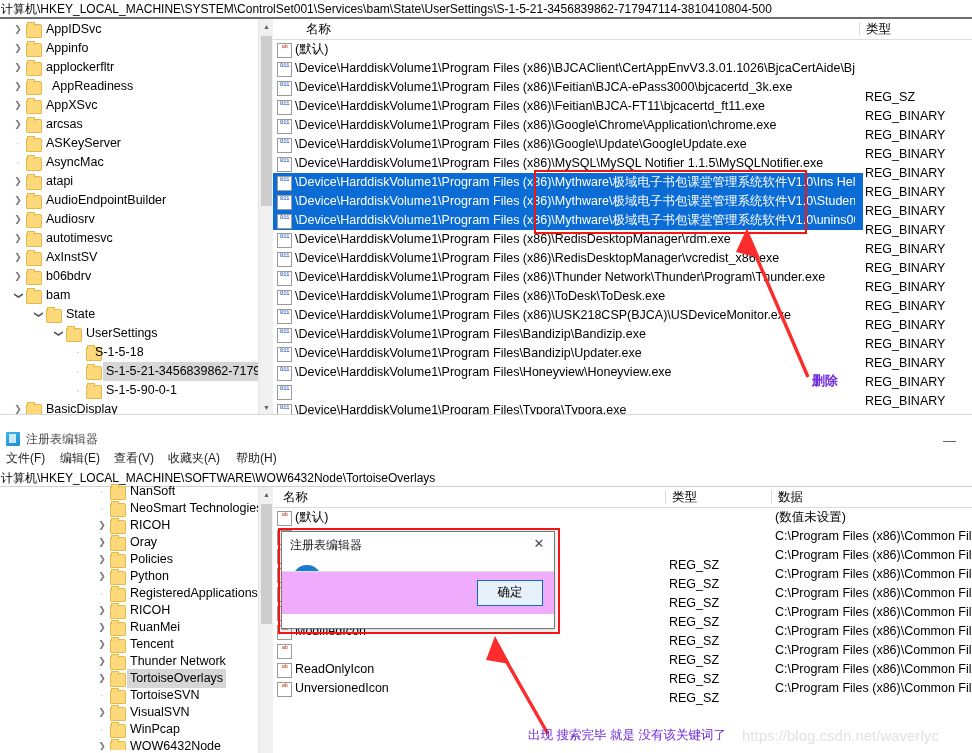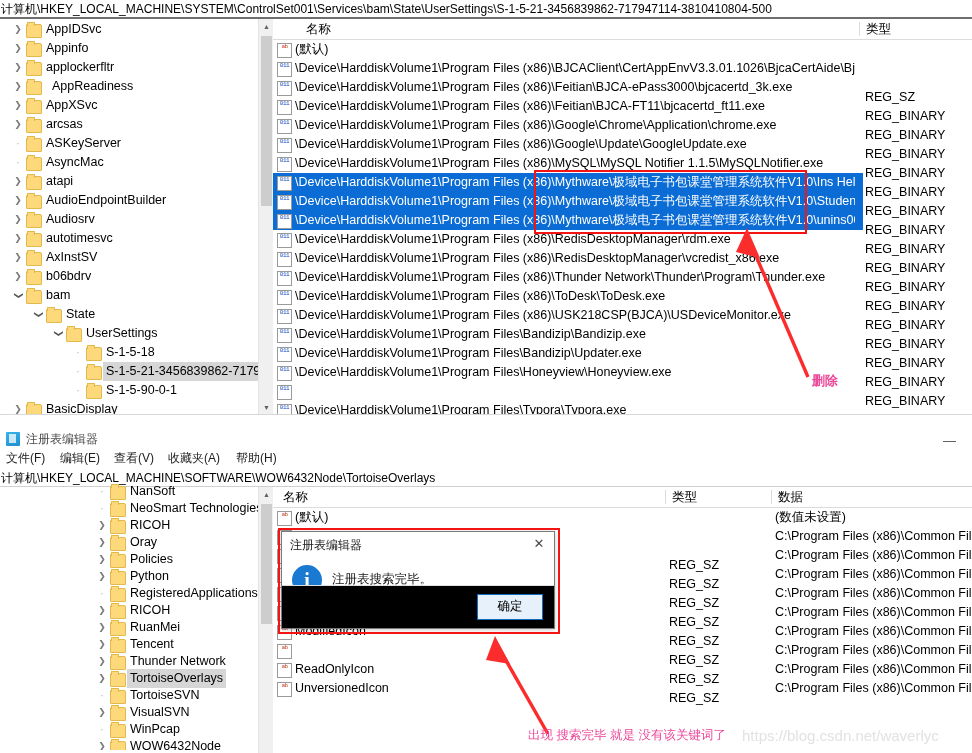--- a/index.html
+++ b/index.html
@@ -101,31 +101,31 @@
     text-align:center;font-size:13px;color:#4a4a4a;
   }
   .dlg .dbody{position:absolute;left:0;right:0;top:26px;height:54px;background:#fff;}
   .dlg .dinfo{
     position:absolute;left:10px;top:7px;width:30px;height:30px;border-radius:50%;
     background:#1a79d0;color:#fff;font-size:20px;font-weight:bold;line-height:30px;
     text-align:center;font-family:"Liberation Serif","DejaVu Serif",serif;
   }
   .dlg .dmsg{position:absolute;left:50px;top:13px;font-size:12.5px;color:#161616;}
   .dlg .dfoot{
-    position:absolute;left:0;right:0;bottom:0;height:42px;
-    background:#000000;border-top:1px solid #dedede;
+    position:absolute;left:0;right:0;bottom:14px;height:42px;
+    background:#f0abfc;border-top:1px solid #dedede;
   }
   .dlg .dok{
     position:absolute;right:11px;top:8px;width:64px;height:24px;line-height:22px;
     text-align:center;font-size:12.5px;background:#e7f1fb;border:1px solid #0f6cbd;color:#000;
   }
 
   
   .redbox{position:absolute;border:2px solid #f41414;pointer-events:none;}
-  .anno{position:absolute;color:#ec4899;font-size:12.5px;white-space:nowrap;}
+  .anno{position:absolute;color:#6d28d9;font-size:12.5px;white-space:nowrap;}
   .anno.big{font-size:13px;}
   .wmark{position:absolute;color:#e2e2e2;font-size:15px;white-space:nowrap;}
   .arrow-svg{position:absolute;}
   .hr{position:absolute;height:1px;background:#d8d8d8;}
 </style>
 </head>
 <body>
 
 <div class="addrbar" style="top:1px;">计算机\HKEY_LOCAL_MACHINE\SYSTEM\ControlSet001\Services\bam\State\UserSettings\S-1-5-21-3456839862-717947114-3810410804-500</div>
 <div class="addrbar-underline" style="top:17px;"></div>
@@ -213,21 +213,21 @@
       <span class="tlabel" style="left: 86px;">UserSettings</span>
     </div>
     <div class="tnode" style="top: 285px; left: 0px; width: 100%; position: absolute;">
       <span class="chev open" style="left: 32px; transform: rotate(90deg);">❯</span>
       <span class="folder" style="left: 46px;"></span>
       <span class="tlabel" style="left: 66px;">State</span>
     </div>
     <div class="tnode" style="top: 323px; left: 0px; width: 100%; position: absolute;">
       <span class="dash" style="left: 72px;">·</span>
       <span class="folder" style="left: 86px;"></span>
-      <span class="tlabel" style="left: 106px;">S-1-5-18</span>
+      <span class="tlabel" style="left: 95px;">S-1-5-18</span>
     </div>
     <div class="tnode sel" style="top: 342px; left: 0px; width: 100%; position: absolute;">
       <span class="dash" style="left: 72px;">·</span>
       <span class="folder" style="left: 86px;"></span>
       <span class="tlabel" style="left: 106px;">S-1-5-21-3456839862-717947114-381C</span>
     </div>
     <div class="tnode" style="top: 361px; left: 0px; width: 100%; position: absolute;">
       <span class="dash" style="left: 72px;">·</span>
       <span class="folder" style="left: 86px;"></span>
       <span class="tlabel" style="left: 106px;">S-1-5-90-0-1</span>

